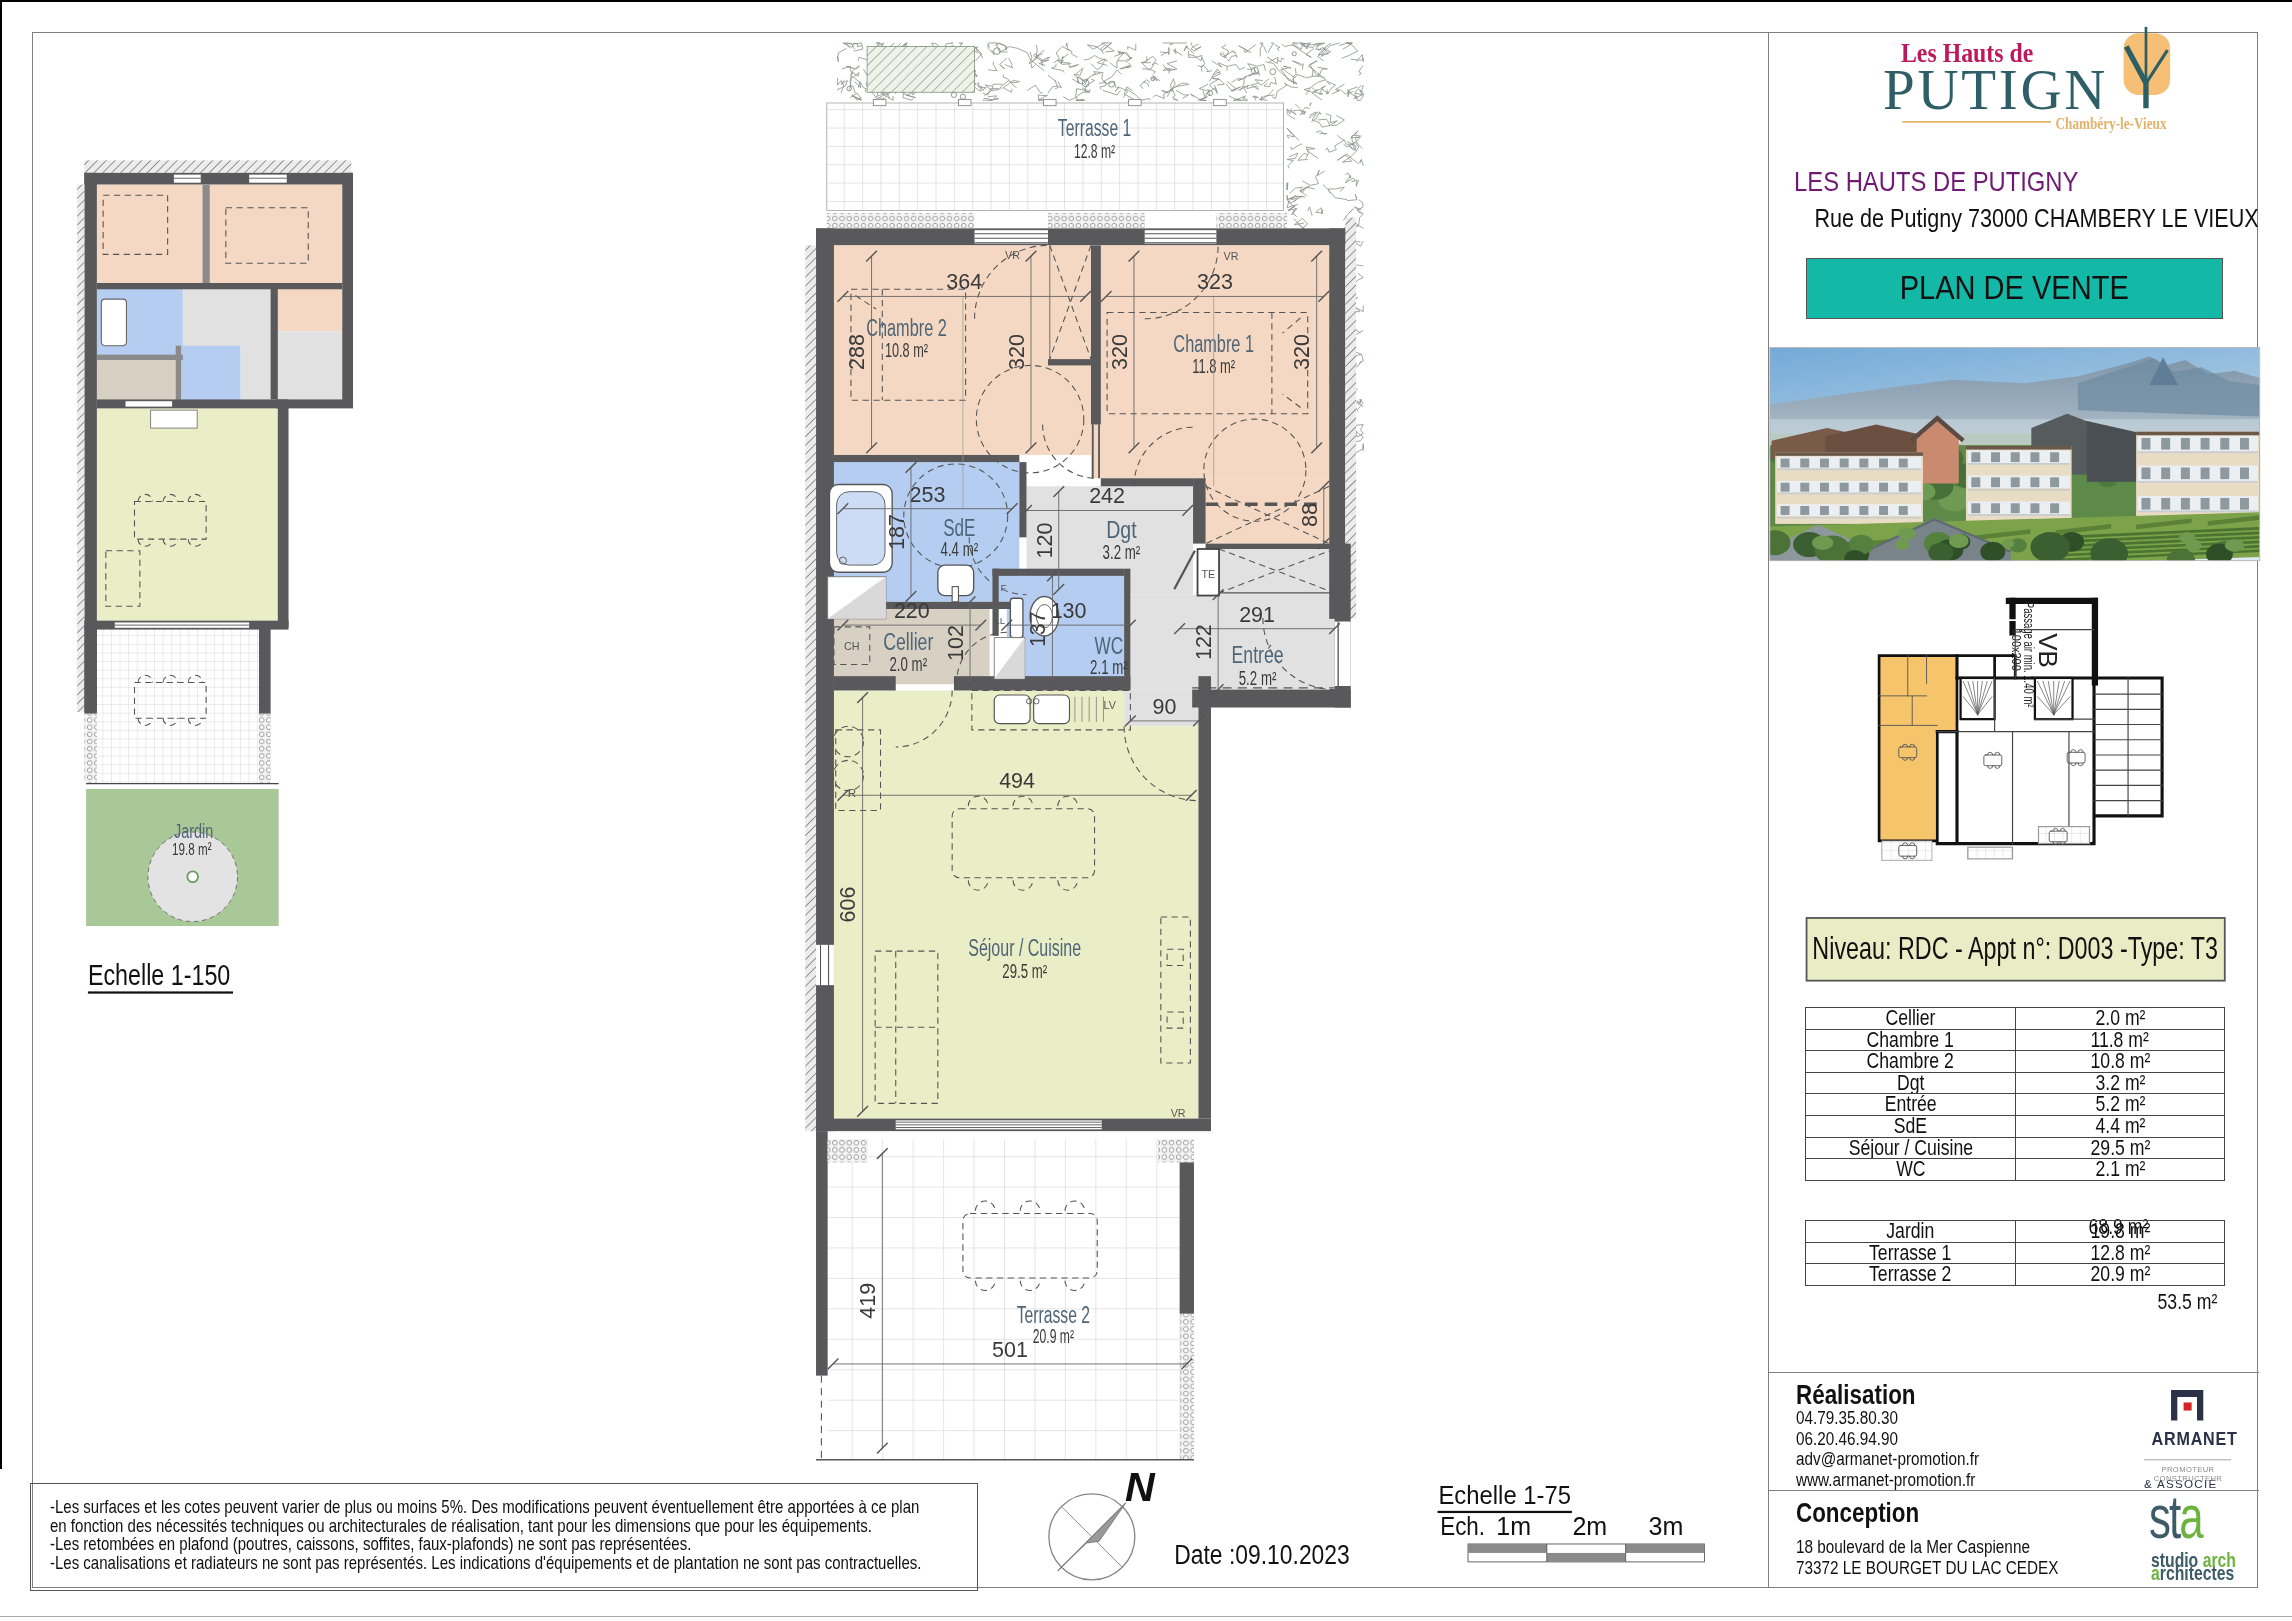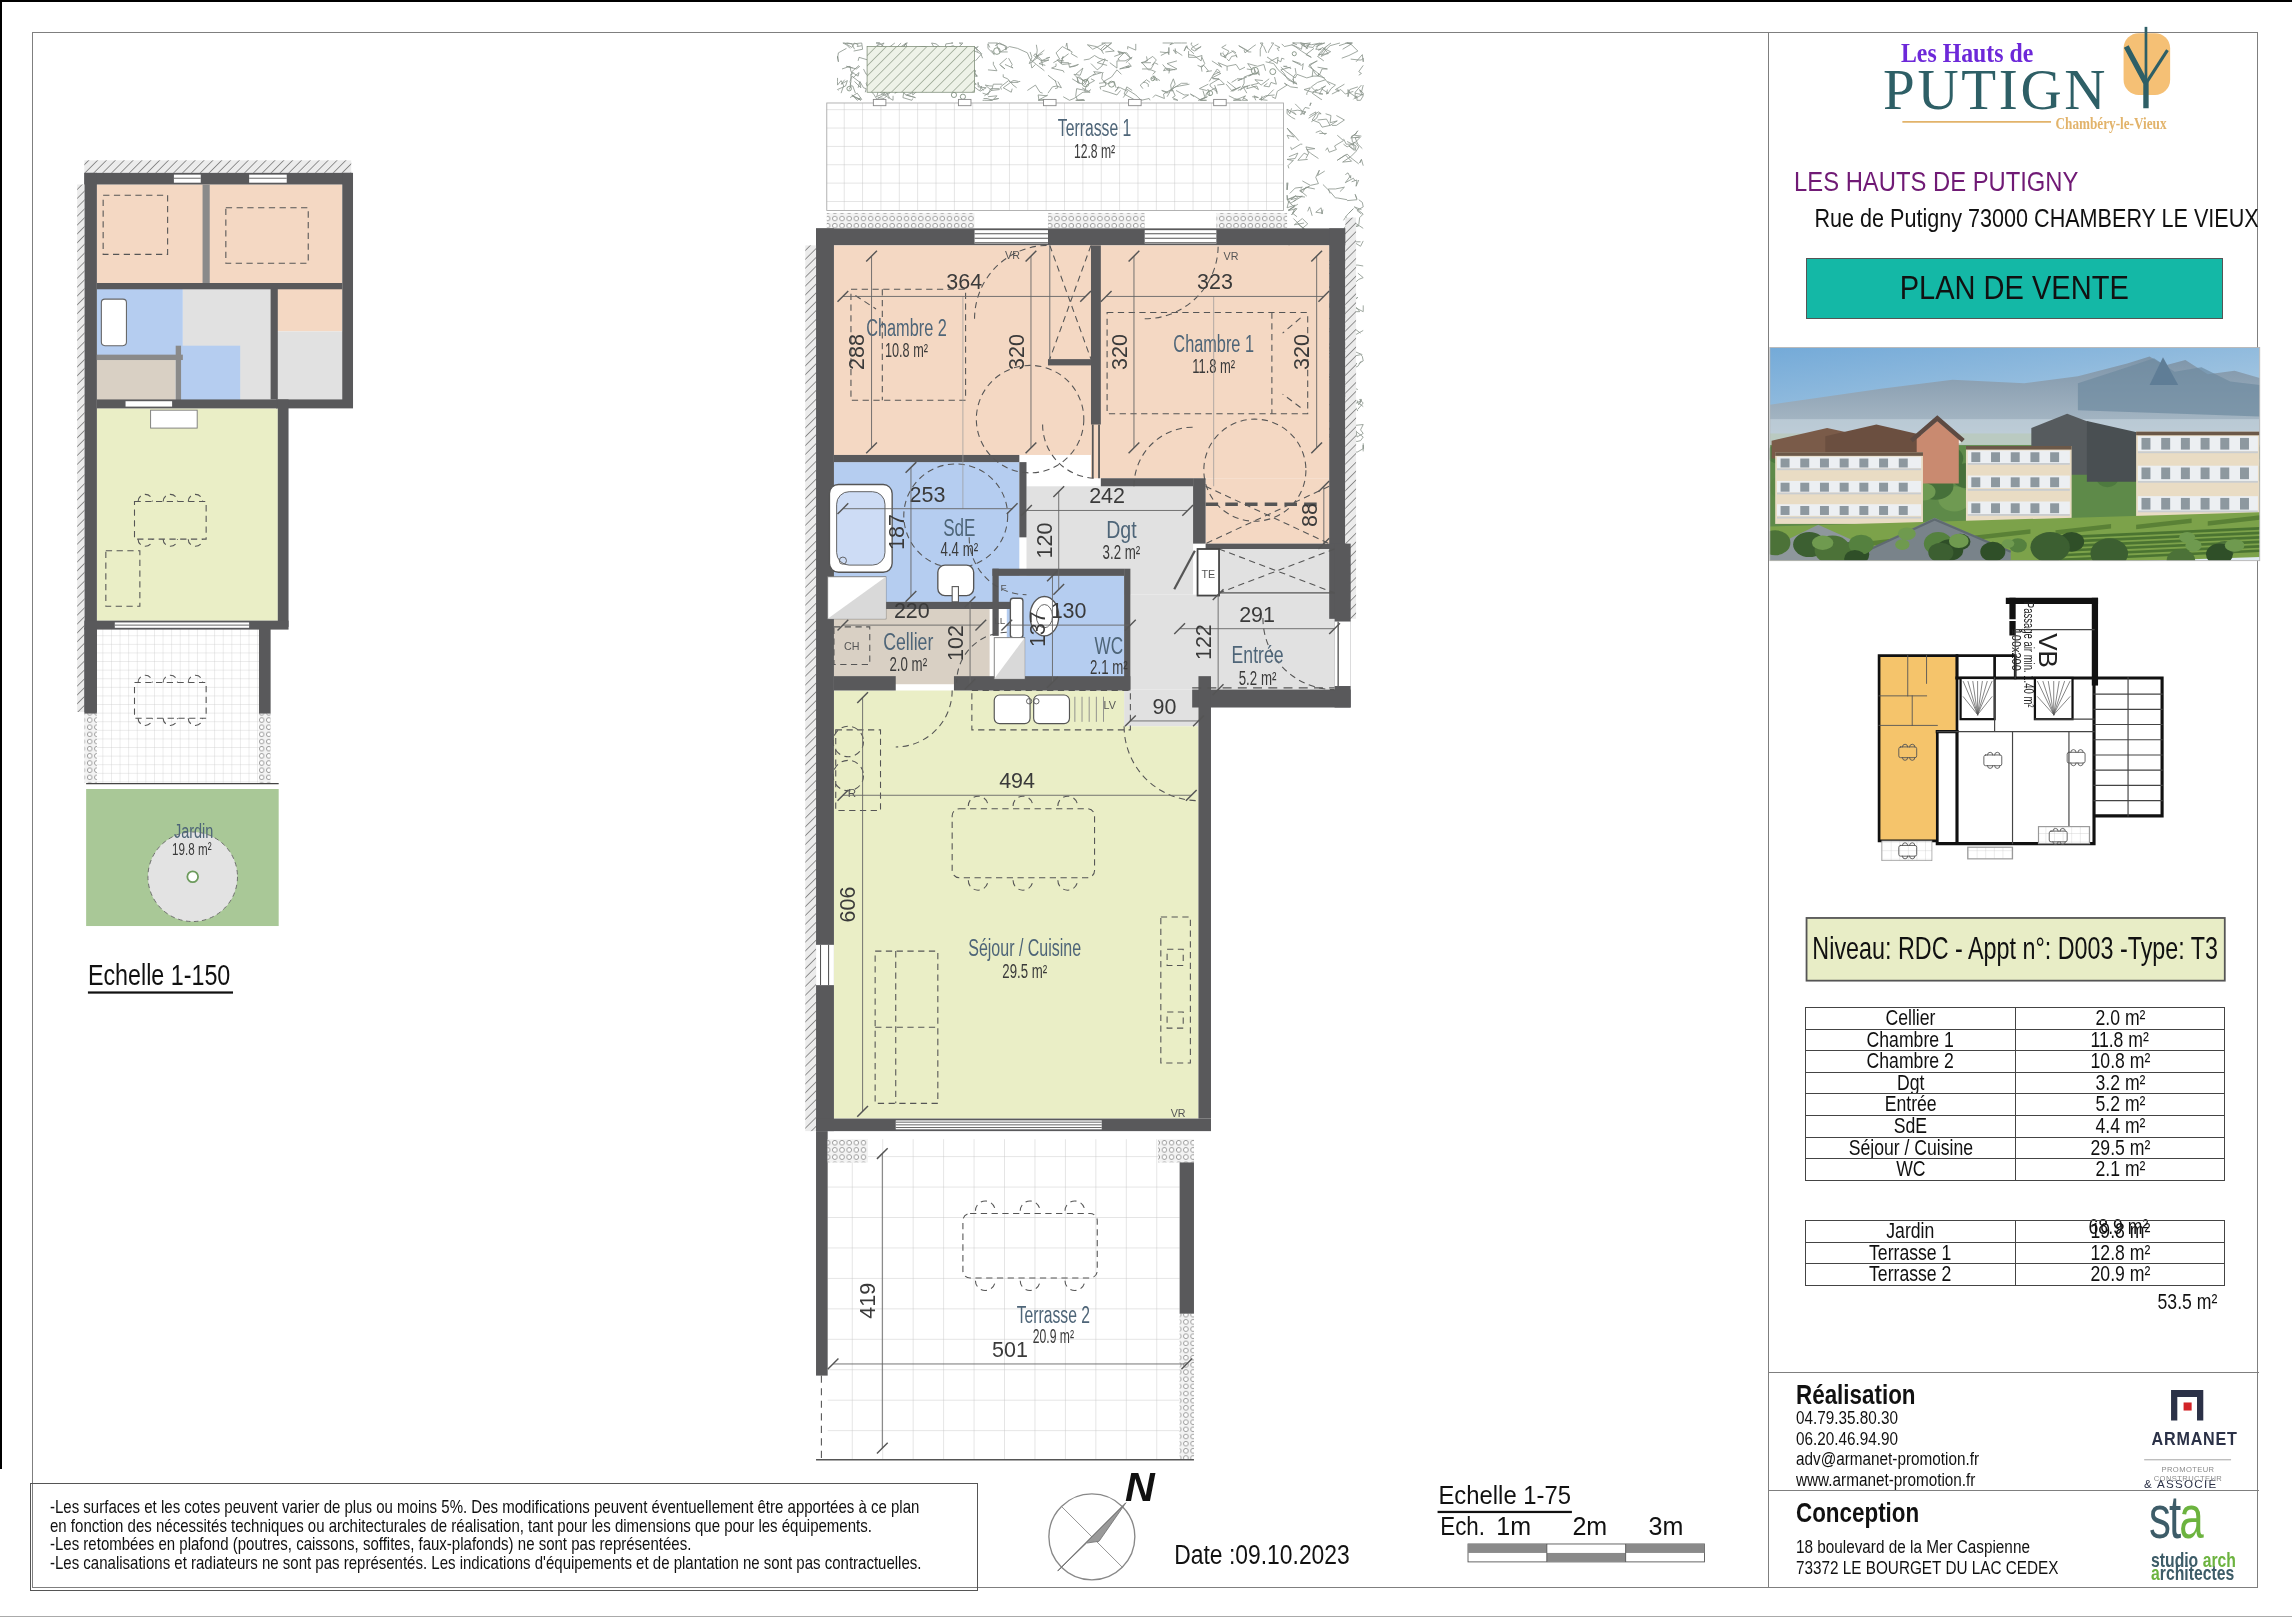--- a/index.html
+++ b/index.html
@@ -1071,21 +1071,21 @@
 <line x1="2396" y1="93" x2="2420" y2="56" stroke="#2e5f66" stroke-width="3.5"></line>
 <line x1="2124" y1="136" x2="2290" y2="136" stroke="#e2b36a" stroke-width="2"></line>
 <text x="2295" y="144" font-size="18" font-weight="bold" font-family="Liberation Serif,serif" fill="#e2b36a" textLength="124" lengthAdjust="spacingAndGlyphs">Chambéry-le-Vieux</text>
 <path d="M2424,1586 V1552 H2460 V1586 H2453 V1560 H2431 V1586 Z" fill="#2b3147"></path>
 <rect x="2438" y="1566" width="9" height="9" fill="#d22328"></rect>
 <line x1="2394" y1="1630" x2="2491" y2="1630" stroke="#999" stroke-width="1"></line>
 </g>
 <rect x="2017" y="1025" width="467" height="70" fill="#e8edc6" stroke="#555" stroke-width="2"></rect>
 <text x="2250" y="1071" font-size="34" fill="#111" text-anchor="middle" textLength="453" lengthAdjust="spacingAndGlyphs">Niveau: RDC - Appt n°: D003 -Type: T3</text>
 </svg>
-<div class="abs" style="left:1901px;top:37px;font-family:'Liberation Serif',serif;font-weight:bold;font-size:28px;color:#6d28d9;"><span style="display:inline-block;transform:scaleX(0.85);transform-origin:left;white-space:nowrap;">Les Hauts de</span></div>
+<div class="abs" style="left:1901px;top:37px;font-family:'Liberation Serif',serif;font-weight:bold;font-size:28px;color:#be185d;"><span style="display:inline-block;transform:scaleX(0.85);transform-origin:left;white-space:nowrap;">Les Hauts de</span></div>
 <div class="abs" style="left:1883px;top:57px;font-family:Liberation Serif, serif;font-size:57px;letter-spacing:2.7px;color:#2e5f66;">PUTIGN</div>
 <div class="abs" style="left:1769px;top:166px;width:490px;text-align:left;font-size:28px;color:#701a75;"><span style="display:inline-block;transform:scaleX(0.85);white-space:nowrap;">LES HAUTS DE PUTIGNY</span></div>
 <div class="abs" style="left:1769px;top:203px;width:490px;text-align:center;font-size:26px;color:#111;"><span style="display:inline-block;transform:scaleX(0.83);white-space:nowrap;">Rue de Putigny 73000 CHAMBERY LE VIEUX</span></div>
 <div class="abs" style="left:1806px;top:258px;width:417px;height:61px;background:#14b8a6;border:1.8px solid #555;box-sizing:border-box;text-align:center;line-height:57px;font-size:33px;color:#111;"><span style="display:inline-block;transform:scaleX(0.88);white-space:nowrap;">PLAN DE VENTE</span></div>
 <div class="abs" style="left:1805px;top:1007px;">
     <table class="areas">
       <tbody>
         <tr>
           <td class="c1"><span>Cellier</span></td>
           <td class="c2"><span>2.0 m²</span></td>

